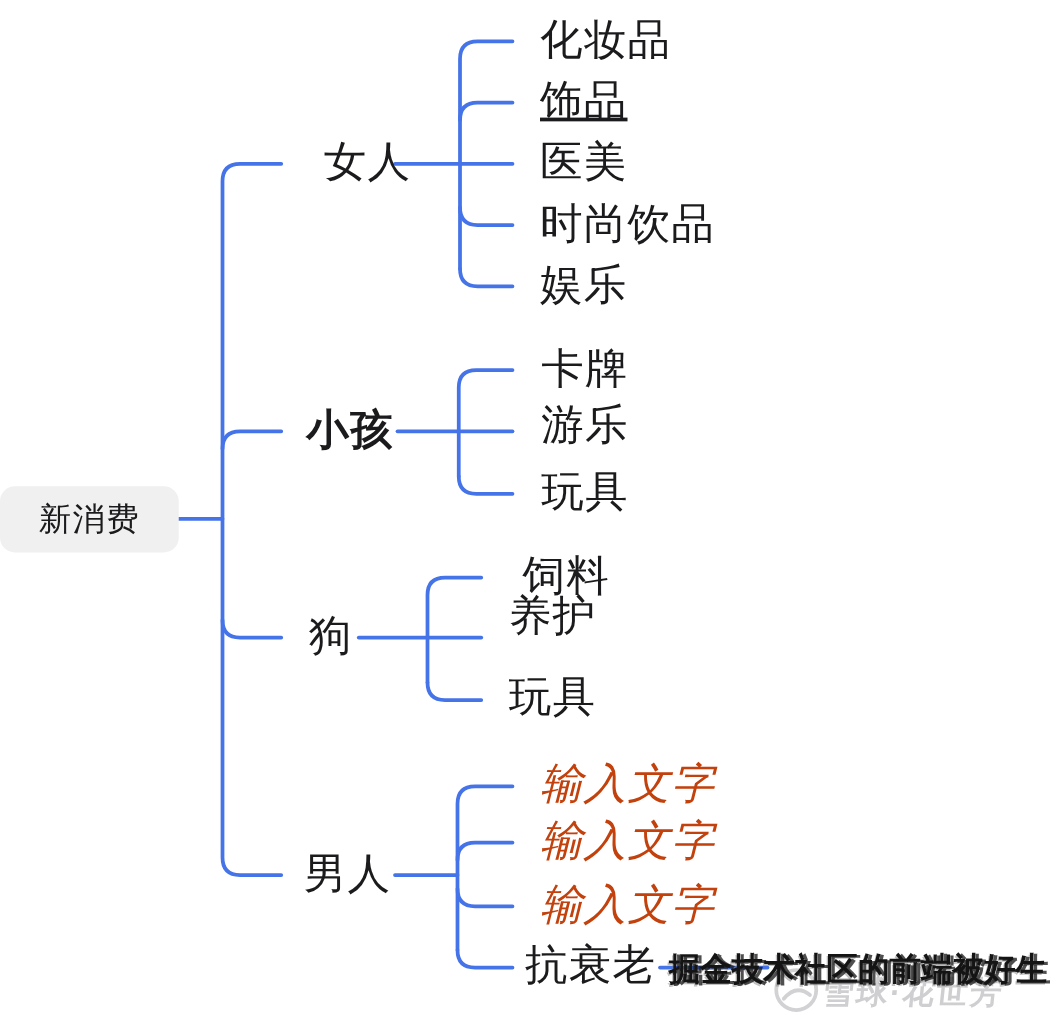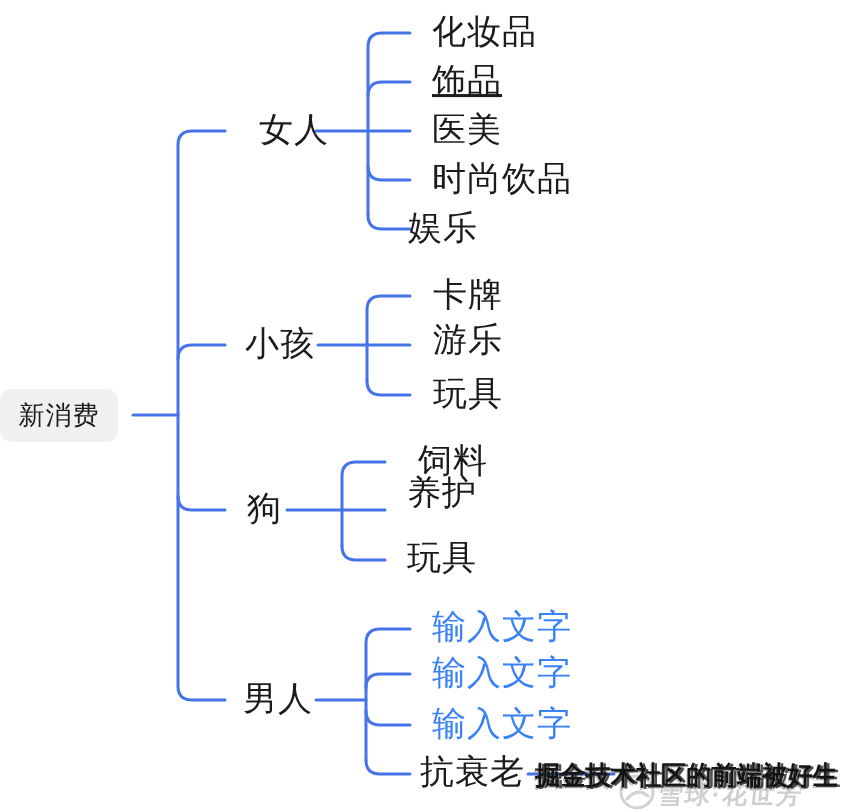--- a/index.html
+++ b/index.html
@@ -26,29 +26,30 @@
     z-index: 2;
     white-space: nowrap;
     font-size: 34px;
     font-weight: 500;
     color: #1b1b1d;
     transform: translateY(-52%);
     letter-spacing: 1px;
     cursor: default;
   }
   .placeholder {
-    color: #3b82f6;
+    color: #c2410c;
     font-weight: 400;
+    font-style: italic;
   }
   .root-pill {
     position: absolute;
     z-index: 2;
     left: 0;
     top: 389px;
-    width: 118px;
+    width: 143px;
     height: 53px;
     background: #f0f0f1;
     border-radius: 12px;
     display: flex;
     align-items: center;
     justify-content: center;
     font-size: 26px;
     font-weight: 500;
     color: #1b1b1d;
     letter-spacing: 1px;
@@ -130,23 +131,23 @@
 
   <div class="root-pill">
     <span>新消费</span>
   </div>
 
   <div class="node" style="left:259px; top:131px;">女人</div>
   <div class="node" style="left:432px; top:33px;">化妆品</div>
   <div class="node" style="left:432px; top:82px;text-decoration:underline;">饰品</div>
   <div class="node" style="left:432px; top:131px;text-align:right;">医美</div>
   <div class="node" style="left:432px; top:180px;">时尚饮品</div>
-  <div class="node" style="left:408px; top:229px;">娱乐</div>
+  <div class="node" style="left:432px; top:229px;">娱乐</div>
 
-  <div class="node" style="left:245px; top:345px;">小孩</div>
+  <div class="node" style="left:245px; top:345px;font-weight:bold;">小孩</div>
   <div class="node" style="left:433px; top:296px;text-align:right;">卡牌</div>
   <div class="node" style="left:433px; top:341px;">游乐</div>
   <div class="node" style="left:433px; top:395px;">玩具</div>
 
   <div class="node" style="left:247px; top:510px;">狗</div>
   <div class="node" style="left:418px; top:462px;">饲料</div>
   <div class="node" style="left:407px; top:494px;">养护</div>
   <div class="node" style="left:407px; top:559px;">玩具</div>
 
   <div class="node" style="left:243px; top:700px;">男人</div>

